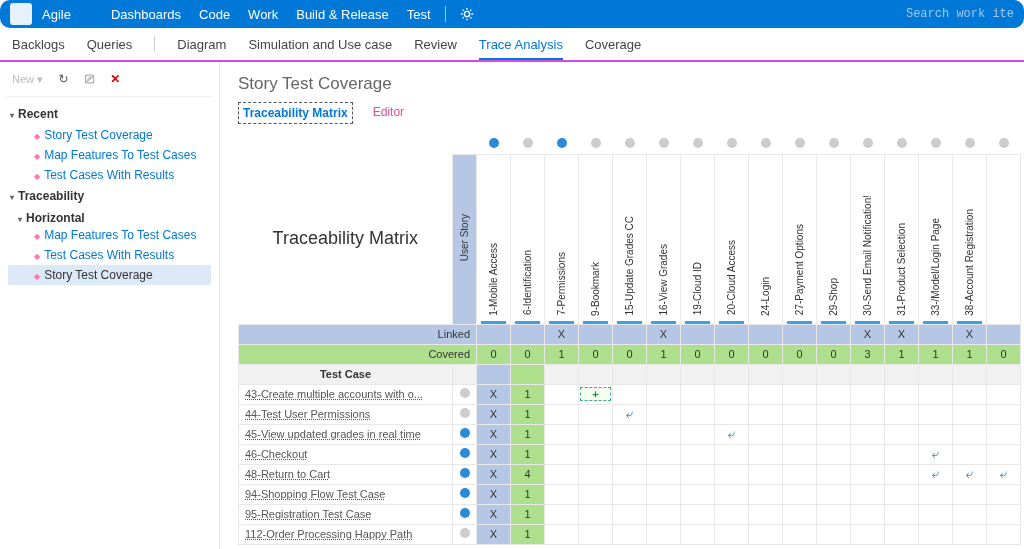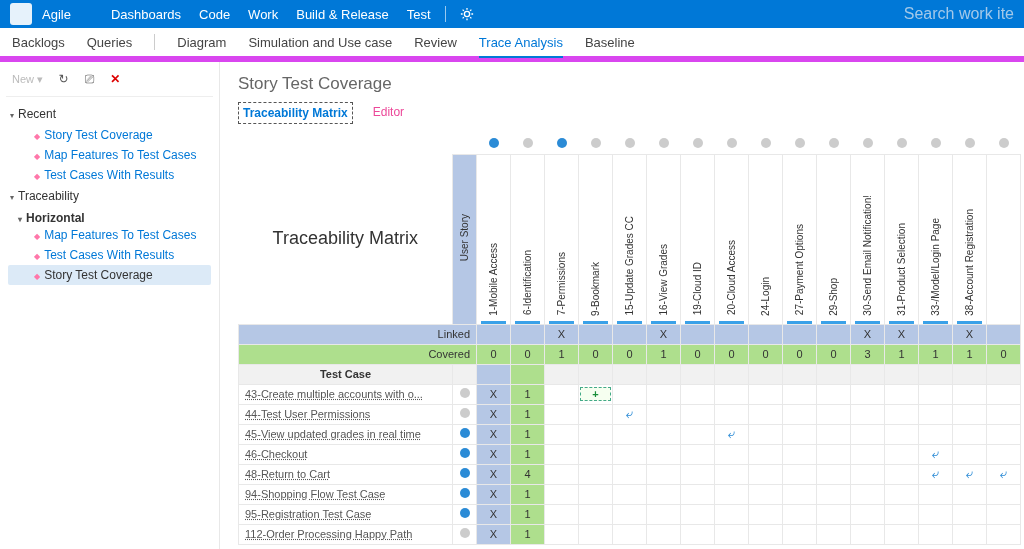--- a/index.html
+++ b/index.html
@@ -1,40 +1,40 @@
 <!DOCTYPE html>
 <html><head>
 <meta charset="utf-8">
 <style>
 * { box-sizing: border-box; }
 body { margin:0; font-family: "Segoe UI", Arial, sans-serif; font-size:12px; color:#333; background:#fff; width:1024px; height:549px; overflow:hidden; }
 
 
-.topnav { background:#0078d7; height:28px; display:flex; align-items:center; color:#fff; }
+.topnav { background:#0078d7; height:28px; display:flex; align-items:center; color:#fff;border-radius:10px; }
 .brand-icon { width:22px; height:22px; margin:0 10px; background:#fff; border-radius:3px; opacity:.9; }
 .brand { font-weight:400; font-size:13px; margin-right:40px; }
 .topmenu { display:flex; gap:18px; font-size:13px; }
 .topmenu span { cursor:pointer; }
 .divider { width:1px; height:16px; background:#fff; opacity:.6; margin:0 14px; }
 .gear { width:14px; height:14px; }
-.search { margin-left:auto; padding:4px 10px; color:#cde; font-size:16px; opacity:.8; }
-
-
-.subnav { height:34px; border-bottom:6px solid #d946ef; display:flex; align-items:center; padding:0 12px; gap:22px; font-size:13px; color:#444; }
+.search { margin-left:auto; padding:4px 10px; color:#cde; font-size:12px; opacity:.8;font-family:Liberation Mono, monospace; }
+
+
+.subnav { height:34px; border-bottom:2px solid #d946ef; display:flex; align-items:center; padding:0 12px; gap:22px; font-size:13px; color:#444; }
 .subnav .sep { width:1px; height:16px; background:#ccc; }
 .subnav .active { color:#0078d7; border-bottom:2px solid #0078d7; padding-bottom:6px; margin-bottom:-8px; }
 
 
 .body { display:flex; height:calc(549px - 62px); }
 .sidebar { width:220px; border-right:1px solid #e8e8e8; padding:6px 6px; font-size:12px; }
 .sidetools { display:flex; align-items:flex-end; gap:16px; padding:4px 6px 10px; color:#555; border-bottom:1px solid #eee; }
 .sidetools .new { color:#bbb; font-size:11px; }
 .red-x { color:#d00; font-weight:bold; }
 .tree { padding:6px 2px; color:#333; }
-.tree .group { font-weight:400; padding:4px 2px; }
+.tree .group { font-weight:700; padding:4px 2px; }
 .tree .item { padding:3px 4px 3px 26px; color:#0078d7; cursor:pointer; }
 .tree .item::before { content:"◆"; font-size:8px; color:#f7a; margin-right:4px; }
 .tree .sub { padding-left:10px; font-weight:600; padding-top:4px; }
 .tree .sel { background:#dceaf7; border-radius:2px; color:#333; }
 .caret-d::before { content:"▾"; font-size:8px; color:#666; margin-right:4px; }
 
 .main { flex:1; padding:8px 0 0 18px; overflow:auto; }
 .page-title { font-size:17px; color:#666; margin:4px 0 8px; }
 .tabs { display:flex; gap:16px; font-size:12px; }
 .tab { color:#ec4899; padding:3px 4px; cursor:pointer; }
@@ -89,21 +89,21 @@
 </div>
 
 <div class="subnav">
   <span>Backlogs</span>
   <span>Queries</span>
   <span class="sep"></span>
   <span>Diagram</span>
   <span>Simulation and Use case</span>
   <span>Review</span>
   <span class="active">Trace Analysis</span>
-  <span>Baseline</span>
+  <span>Coverage</span>
 </div>
 
 <div class="body">
 
   <div class="sidebar">
     <div class="sidetools">
       <span class="new">New ▾</span>
       <span>↻</span>
       <span>⎚</span>
       <span class="red-x">✕</span>

